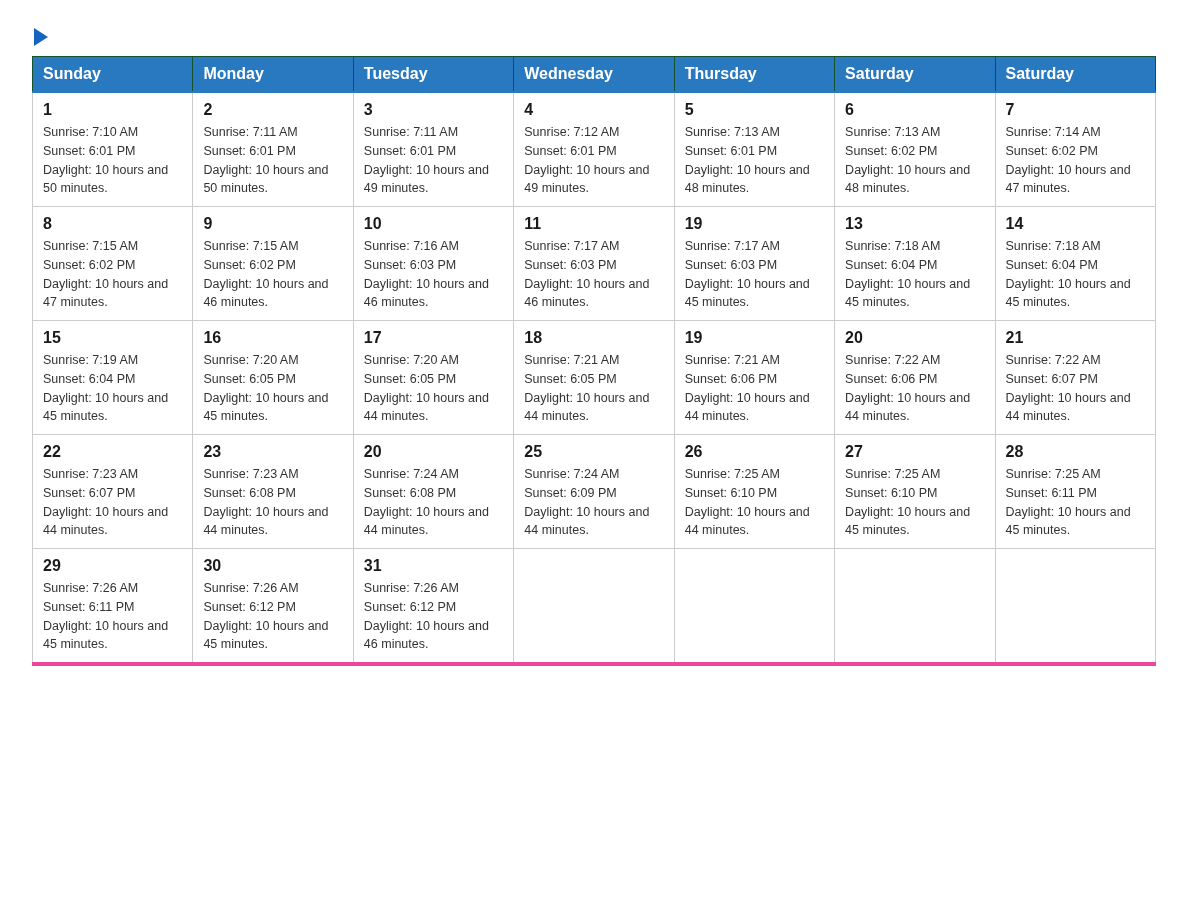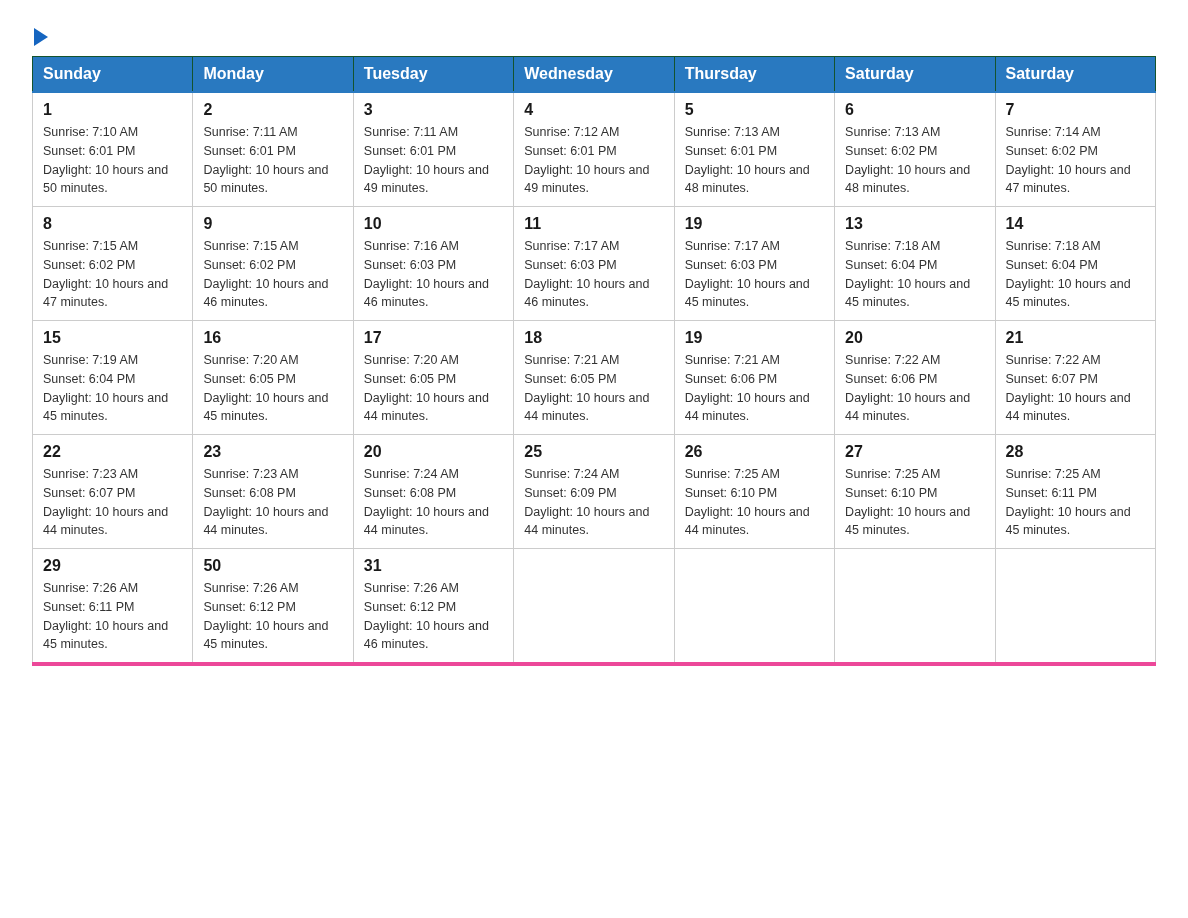--- a/index.html
+++ b/index.html
@@ -370,21 +370,21 @@
       <tr>
         <td>
         <span class="day-number">29</span>
         <div class="day-info">
           Sunrise: 7:26 AM<br>
           Sunset: 6:11 PM<br>
           Daylight: 10 hours and 45 minutes.
         </div>
       </td>
         <td>
-        <span class="day-number">50</span>
+        <span class="day-number">30</span>
         <div class="day-info">
           Sunrise: 7:26 AM<br>
           Sunset: 6:12 PM<br>
           Daylight: 10 hours and 45 minutes.
         </div>
       </td>
         <td>
         <span class="day-number">31</span>
         <div class="day-info">
           Sunrise: 7:26 AM<br>

